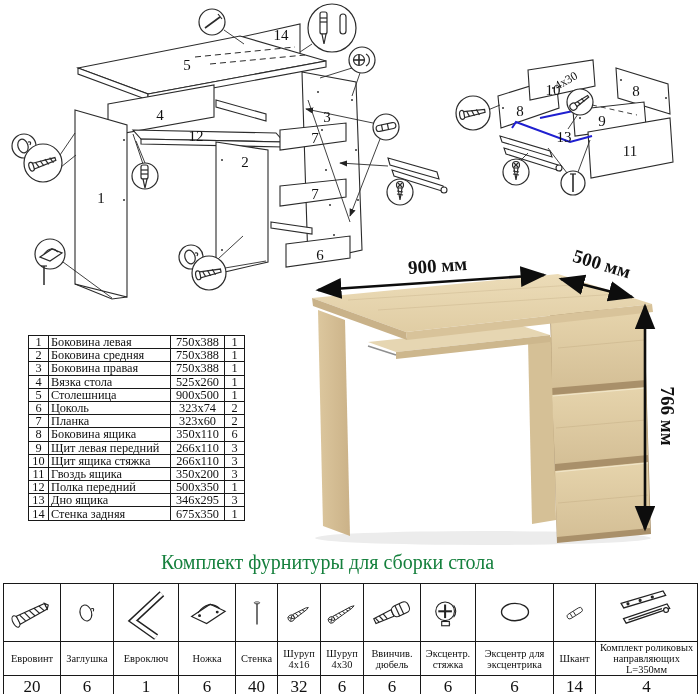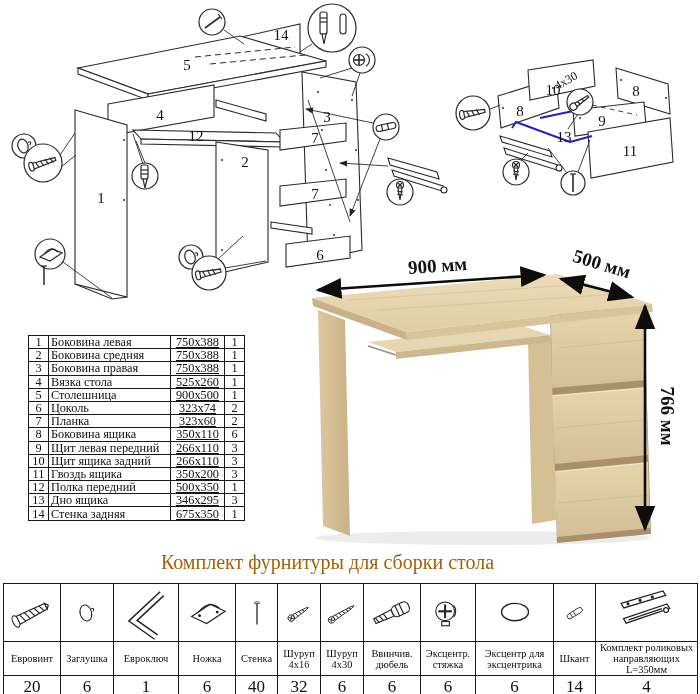--- a/index.html
+++ b/index.html
@@ -10,22 +10,22 @@
   .part-num{font-size:15px;}
   .dim-label{font-family:"Liberation Sans",sans-serif;font-weight:bold;font-size:19px;fill:#0d0d0d;}
   .screw-size{font-size:12px;}
   #diagram-left{position:absolute;left:0;top:0;}
   #diagram-right{position:absolute;left:440px;top:58px;}
   #desk-render{position:absolute;left:288px;top:248px;}
   #parts-table{position:absolute;left:28px;top:335px;width:216px;border-collapse:collapse;table-layout:fixed;}
   #parts-table td{border:1.6px solid #181818;font-size:12.3px;line-height:12px;height:12.2px;
                   padding:0 2px;white-space:nowrap;overflow:hidden;}
   #parts-table td.c-num,#parts-table td.c-qty{text-align:center;}
-  #parts-table td.c-size{text-align:center;text-decoration:underline;}
-  #hw-title{position:absolute;left:0;top:551px;width:655px;text-align:center;font-size:20px;color:#a16207;}
+  #parts-table td.c-size{text-align:center;}
+  #hw-title{position:absolute;left:0;top:551px;width:655px;text-align:center;font-size:20px;color:#15803d;}
   #hardware-table{position:absolute;left:3px;top:583px;width:694px;border-collapse:collapse;table-layout:fixed;}
   #hardware-table td{border:1.8px solid #181818;text-align:center;padding:0;vertical-align:middle;background:#fff;}
   #hardware-table td.hw-icon-cell{height:57px;}
   #hardware-table td.hw-name-cell{font-size:10.4px;line-height:11px;height:24px;padding:0 1px;}
   #hardware-table td.hw-qty-cell{font-size:17px;height:22px;}
 </style>
 </head>
 <body>
 
 <div class="page">
@@ -410,21 +410,21 @@
           <td class="c-qty">6</td>
         </tr>
         <tr>
           <td class="c-num">9</td>
           <td class="c-name">Щит левая передний</td>
           <td class="c-size">266x110</td>
           <td class="c-qty">3</td>
         </tr>
         <tr>
           <td class="c-num">10</td>
-          <td class="c-name">Щит ящика задний</td>
+          <td class="c-name">Щит ящика стяжка</td>
           <td class="c-size">266x110</td>
           <td class="c-qty">3</td>
         </tr>
         <tr>
           <td class="c-num">11</td>
           <td class="c-name">Гвоздь ящика</td>
           <td class="c-size">350x200</td>
           <td class="c-qty">3</td>
         </tr>
         <tr>

